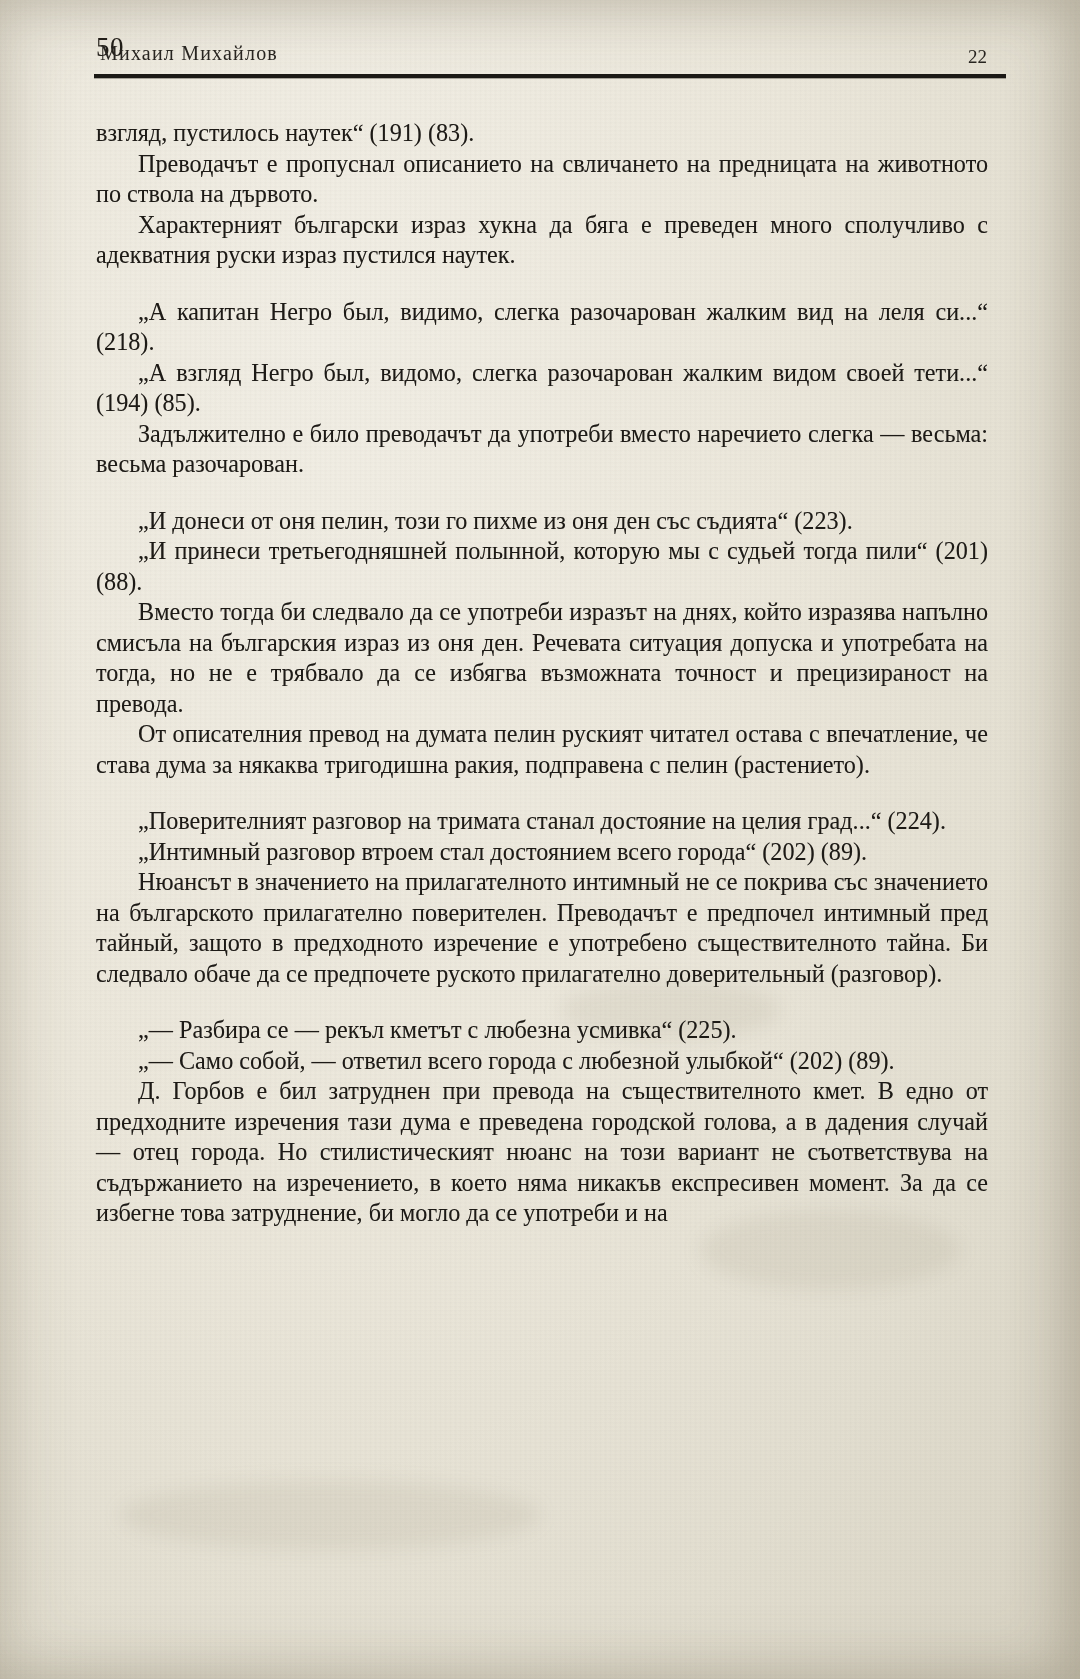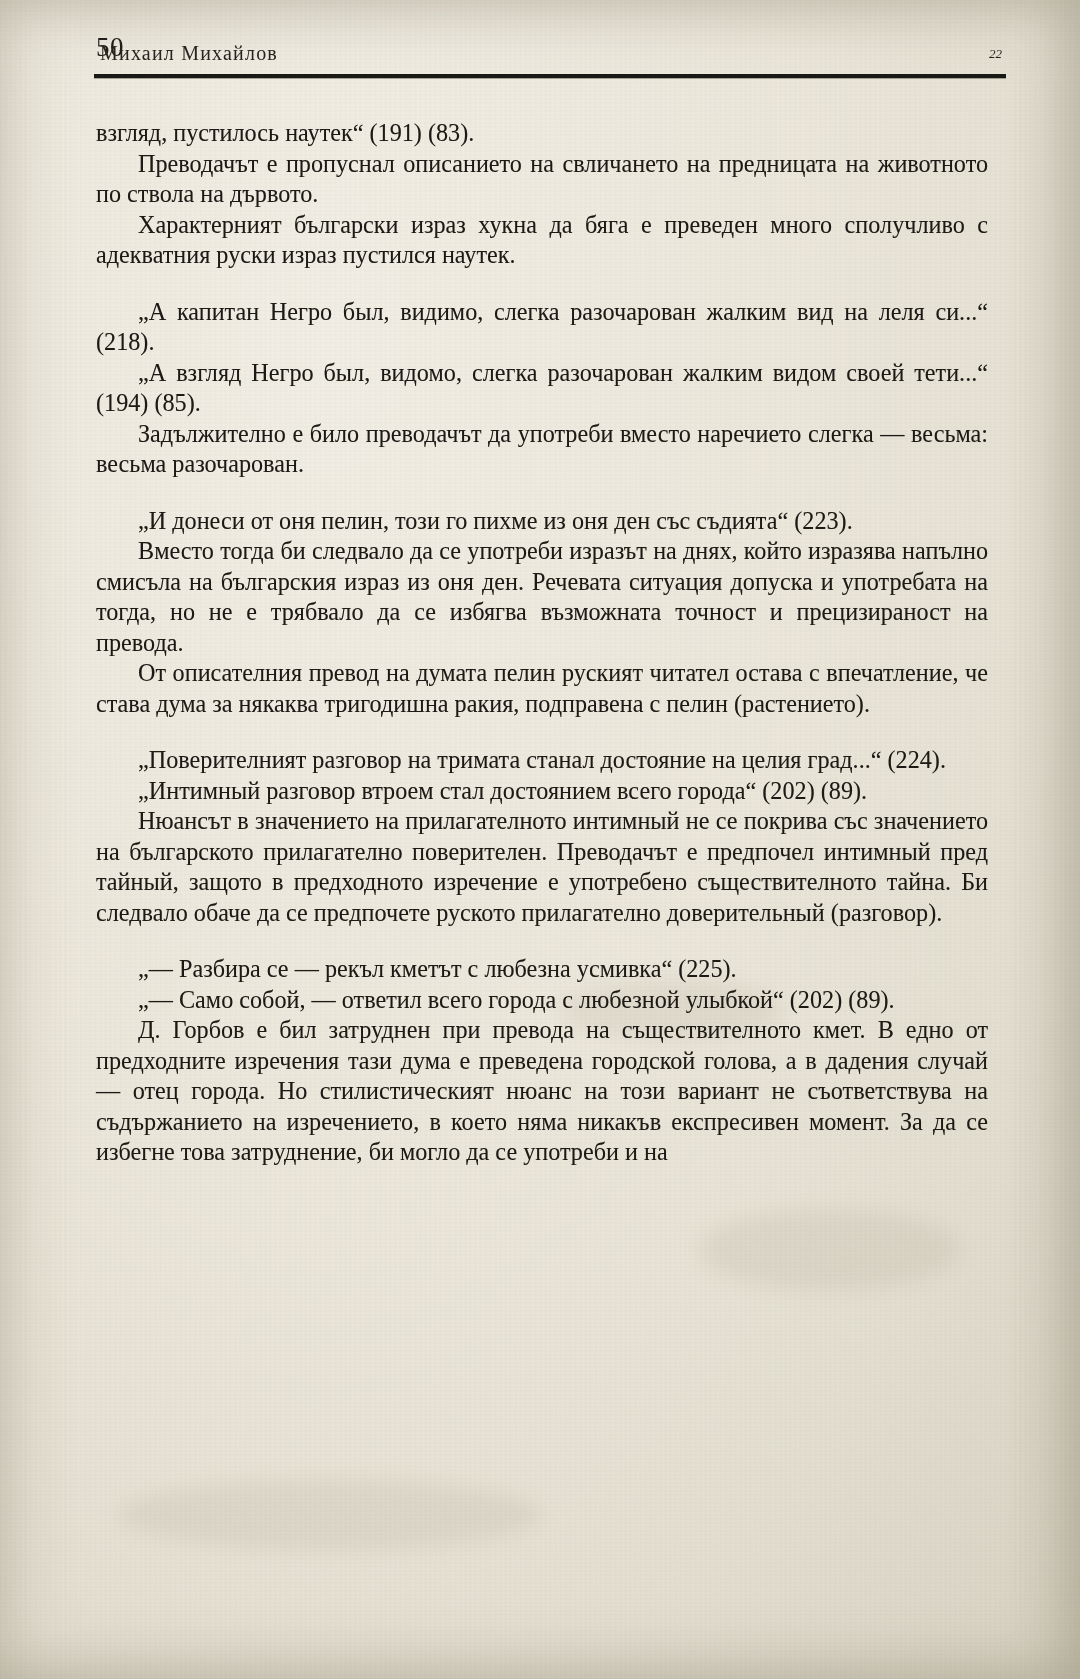--- a/index.html
+++ b/index.html
@@ -52,25 +52,24 @@
     left: 4px;
     right: 0;
     top: 12px;
     text-align: left;
     font-size: 20px;
     color: #272420;
     letter-spacing: 1.2px;
   }
   .header .pg-right {
     position: absolute;
-    right: 0;
+    right: 15px;
     top: 16px;
-    font-size: 13px;
+    font-size: 19px;
     color: #272420;
-    font-style: italic;
   }
   .rule {
     position: absolute;
     top: 74px;
     left: 94px;
     right: 74px;
     height: 4px;
     background: #1b1915;
     box-shadow: 0 1px 0 rgba(40,36,30,.35);
   }
@@ -139,20 +138,21 @@
   <div class="body-col" id="body-col">
       <p class="noind"><span>взгляд, пустилось наутек“ (191) (83).</span></p>
       <p class="ind"><span>Преводачът е пропуснал описанието на свличането на предницата на животното по ствола на дървото.</span></p>
       <p class="ind"><span>Характерният български израз </span><b>хукна да бяга</b><span> е преведен много сполучливо с адекватния руски израз </span><b>пустился наутек.</b></p>
       <div class="gap"></div>
       <p class="ind"><span>„А капитан Негро был, видимо, </span><b>слегка разочарован</b><span> жалким вид на леля си...“ (218).</span></p>
       <p class="ind"><span>„А взгляд Негро был, видомо, </span><b>слегка разочарован</b><span> жалким видом своей тети...“ (194) (85).</span></p>
       <p class="ind"><span>Задължително е било преводачът да употреби вместо наречието </span><b>слегка</b><span> — </span><b>весьма:</b><span> весьма разочарован.</span></p>
       <div class="gap"></div>
       <p class="ind"><span>„И донеси от оня </span><b>пелин</b><span>, този го пихме </span><b>из оня ден</b><span> със съдията“ (223).</span></p>
+      <p class="ind"><span>„И принеси </span><b>третьегодняшней</b><span> полынной, которую мы с судьей </span><b>тогда</b><span> пили“ (201) (88).</span></p>
       <p class="ind"><span>Вместо </span><b>тогда</b><span> би следвало да се употреби изразът </span><b>на днях</b><span>, който изразява напълно смисъла на българския израз </span><b>из оня ден.</b><span> Речевата ситуация допуска и употребата на </span><b>тогда</b><span>, но не е трябвало да се избягва възможната точност и прецизираност на превода.</span></p>
       <p class="ind"><span>От описателния превод на думата </span><b>пелин</b><span> руският читател остава с впечатление, че става дума за някаква тригодишна ракия, подправена с пелин (растението).</span></p>
       <div class="gap"></div>
       <p class="ind"><b>„Поверителният</b><span> разговор на тримата станал достояние на целия град...“ (224).</span></p>
       <p class="ind"><b>„Интимный</b><span> разговор втроем стал достоянием всего города“ (202) (89).</span></p>
       <p class="ind"><span>Нюансът в значението на прилагателното </span><b>интимный</b><span> не се покрива със значението на българското прилагателно </span><b>поверителен.</b><span> Преводачът е предпочел </span><b>интимный</b><span> пред </span><b>тайный</b><span>, защото в предходното изречение е употребено съществителното </span><b>тайна.</b><span> Би следвало обаче да се предпочете руското прилагателно </span><b>доверительный</b><span> (разговор).</span></p>
       <div class="gap"></div>
       <p class="ind"><span>„— Разбира се — рекъл </span><b>кметът</b><span> с любезна усмивка“ (225).</span></p>
       <p class="ind"><span>„— Само собой, — ответил </span><b>всего города</b><span> с любезной улыбкой“ (202) (89).</span></p>
       <p class="ind"><span>Д. Горбов е бил затруднен при превода на съществителното </span><b>кмет.</b><span> В едно от предходните изречения тази дума е преведена </span><b>городской голова</b><span>, а в дадения случай — </span><b>отец города.</b><span> Но стилистическият нюанс на този вариант не съответствува на съдържанието на изречението, в което няма никакъв експресивен момент. За да се избегне това затруднение, би могло да се употреби и на</span></p>

